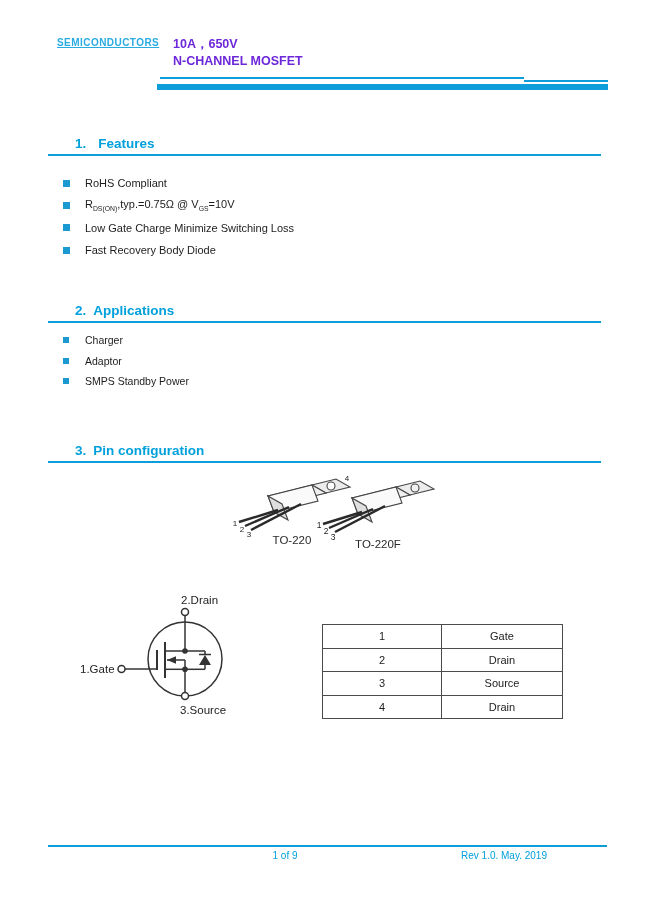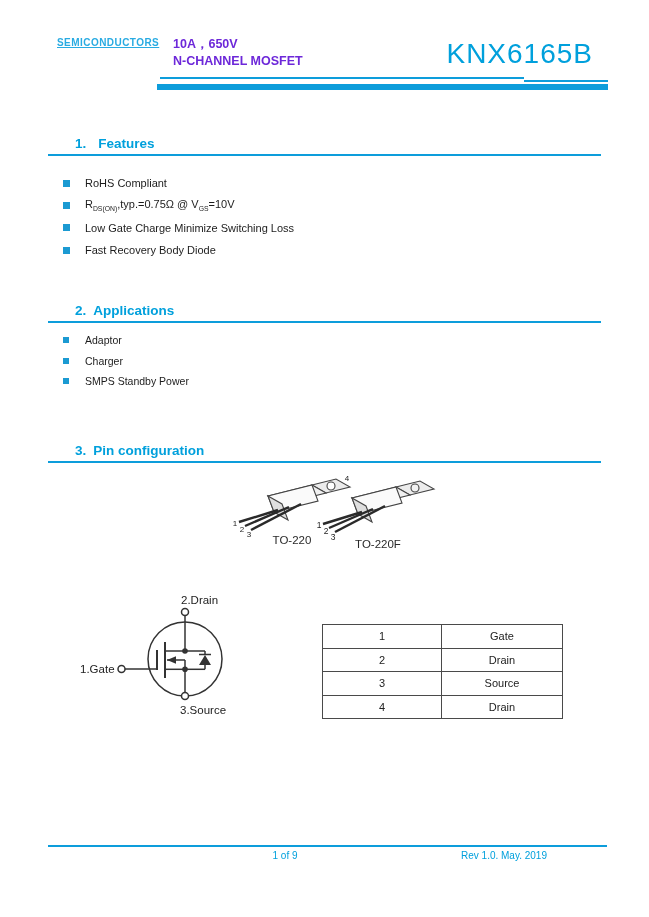--- a/index.html
+++ b/index.html
@@ -50,21 +50,20 @@
 
   <div class="logo">
     <div class="logo-sub">SEMICONDUCTORS</div>
   </div>
 
   <div class="hdr-sub">
     <div>10A，650V</div>
     <div>N-CHANNEL MOSFET</div>
   </div>
 
-  <div class="part-number">KNX6165B</div>
 
   <div class="rule hdr-thin-a"></div>
   <div class="rule hdr-thin-b"></div>
   <div class="rule hdr-thick"></div>
 
   <div class="sec-head" style="top:136px;">
     <span class="num1">1.</span><span>Features</span>
   </div>
   <div class="rule sec-rule" style="top:154px;"></div>
 
@@ -88,25 +87,25 @@
   </ul>
 
   <div class="sec-head" style="top:303px;">
     <span class="num">2.</span><span>Applications</span>
   </div>
   <div class="rule sec-rule" style="top:321px;"></div>
 
   <ul class="blist apps" style="top:330px;">
     <li>
       <span class="sq"></span>
+      <span>Charger</span>
+    </li>
+    <li>
+      <span class="sq"></span>
       <span>Adaptor</span>
-    </li>
-    <li>
-      <span class="sq"></span>
-      <span>Charger</span>
     </li>
     <li>
       <span class="sq"></span>
       <span>SMPS Standby Power</span>
     </li>
   </ul>
 
   <div class="sec-head" style="top:443px;">
     <span class="num">3.</span><span>Pin configuration</span>
   </div>

